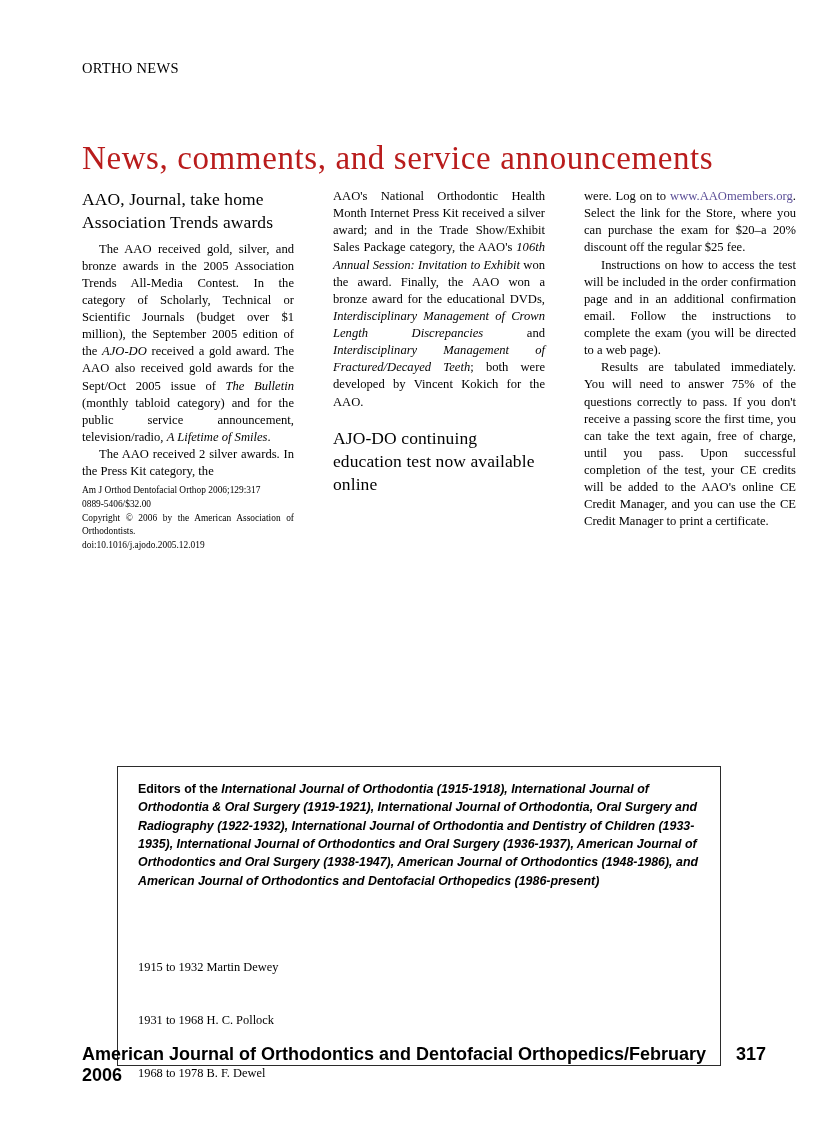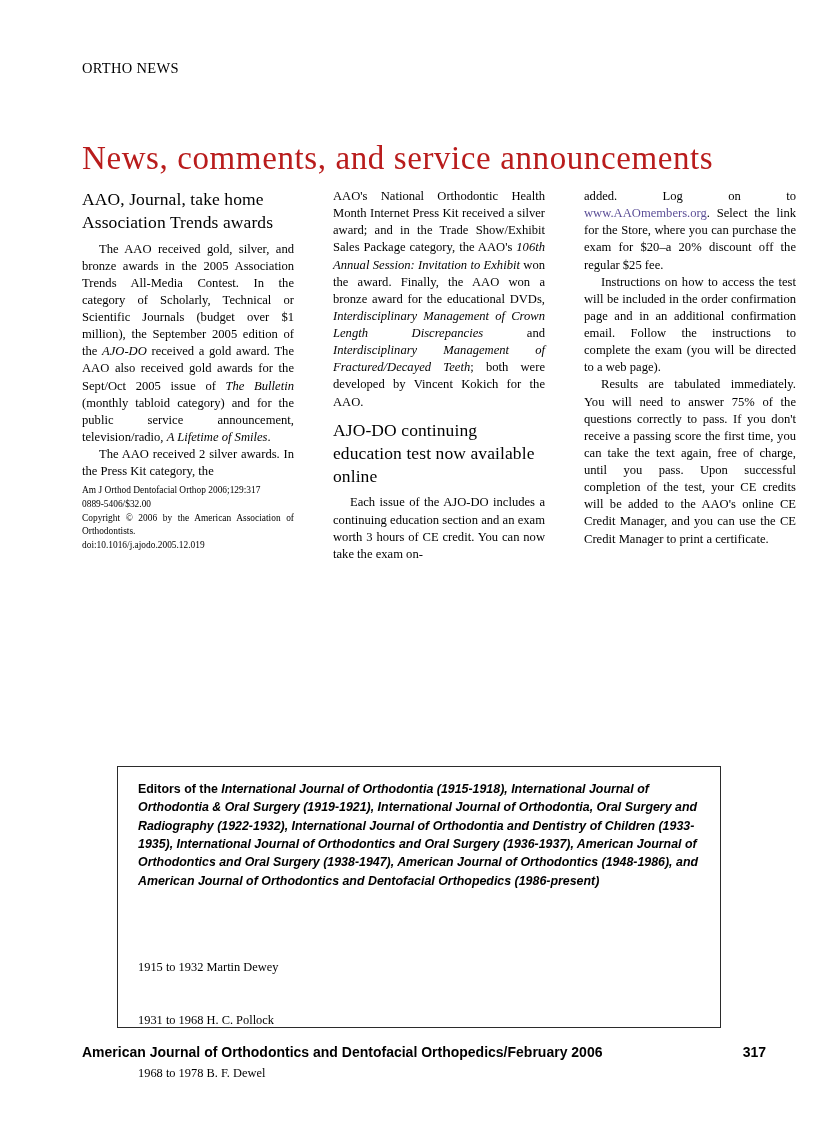--- a/index.html
+++ b/index.html
@@ -66,21 +66,21 @@
   h2.sect-head {
     font-family: "Liberation Serif", serif;
     font-size: 17.5px;
     font-weight: 400;
     line-height: 1.33;
     margin: 0 0 6px 0;
     letter-spacing: 0.1px;
     color: #000;
   }
   .col .sect-head.second {
-    margin-top: 8px;
+    margin-top: 16px;
   }
 
   p.body {
     font-family: "Liberation Serif", serif;
     font-size: 12.6px;
     line-height: 1.36;
     text-align: justify;
     margin: 0;
     text-indent: 17px;
     hyphens: manual;
@@ -105,21 +105,21 @@
     color: #000;
   }
   .citation div { white-space: normal; }
 
   
   .editors-box {
     position: absolute;
     left: 117px;
     top: 766px;
     width: 604px;
-    height: 262px;
+    height: 300px;
     border: 1.4px solid #2b2b2b;
     box-sizing: border-box;
   }
   .editors-intro {
     position: absolute;
     left: 20px;
     top: 13px;
     width: 566px;
     font-family: "Liberation Sans", sans-serif;
     font-size: 12.4px;
@@ -143,21 +143,21 @@
   
   .footer {
     position: absolute;
     left: 82px;
     top: 1044px;
     width: 684px;
     display: flex;
     justify-content: space-between;
     align-items: baseline;
     font-family: "Liberation Sans", sans-serif;
-    font-size: 14px;
+    font-size: 18px;
     font-weight: bold;
     color: #000;
   }
 </style>
 </head>
 <body>
 
 <div class="page">
 
   <div class="running-head">ORTHO NEWS</div>
@@ -179,25 +179,24 @@
         <div>Copyright © 2006 by the American Association of Orthodontists.</div>
         <div>doi:10.1016/j.ajodo.2005.12.019</div>
       </div>
     </div>
 
     <div class="col">
       <p class="body" style="text-indent:0"><span>AAO's National Orthodontic Health Month Internet Press Kit received a silver award; and in the Trade Show/Exhibit Sales Package category, the AAO's </span><i>106th Annual Session: Invitation to Exhibit</i><span> won the award. Finally, the AAO won a bronze award for the educational DVDs, </span><i>Interdisciplinary Management of Crown Length Discrepancies</i><span> and </span><i>Interdisciplinary Management of Fractured/Decayed Teeth</i><span>; both were developed by Vincent Kokich for the AAO.</span></p>
 
       <h2 class="sect-head second">AJO-DO continuing education test now available online</h2>
 
-      <p class="body">Each issue of the AJO-DO includes a continuing education section and an exam worth 3 hours of CE credit. You can now take the exam on-</p>
     </div>
 
     <div class="col">
-      <p class="body" style="text-indent:0"><span>added. Log on to </span><a class="link" href="#">www.AAOmembers.org</a><span>. Select the link for the Store, where you can purchase the exam for $20–a 20% discount off the regular $25 fee.</span></p>
+      <p class="body" style="text-indent:0"><span>were. Log on to </span><a class="link" href="#">www.AAOmembers.org</a><span>. Select the link for the Store, where you can purchase the exam for $20–a 20% discount off the regular $25 fee.</span></p>
 
       <p class="body">Instructions on how to access the test will be included in the order confirmation page and in an additional confirmation email. Follow the instructions to complete the exam (you will be directed to a web page).</p>
 
       <p class="body">Results are tabulated immediately. You will need to answer 75% of the questions correctly to pass. If you don't receive a passing score the first time, you can take the text again, free of charge, until you pass. Upon successful completion of the test, your CE credits will be added to the AAO's online CE Credit Manager, and you can use the CE Credit Manager to print a certificate.</p>
     </div>
 
   </div>
 
   <div class="editors-box">
     <div class="editors-intro"><span>Editors of the </span><span class="ital">International Journal of Orthodontia (1915-1918), International Journal of Orthodontia &amp; Oral Surgery (1919-1921), International Journal of Orthodontia, Oral Surgery and Radiography (1922-1932), International Journal of Orthodontia and Dentistry of Children (1933-1935), International Journal of Orthodontics and Oral Surgery (1936-1937), American Journal of Orthodontics and Oral Surgery (1938-1947), American Journal of Orthodontics (1948-1986), and American Journal of Orthodontics and Dentofacial Orthopedics (1986-present)</span></div>

